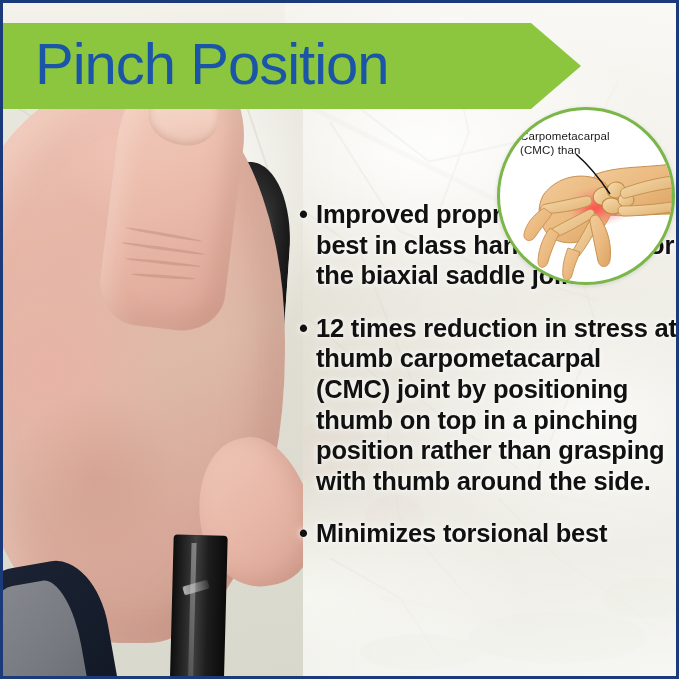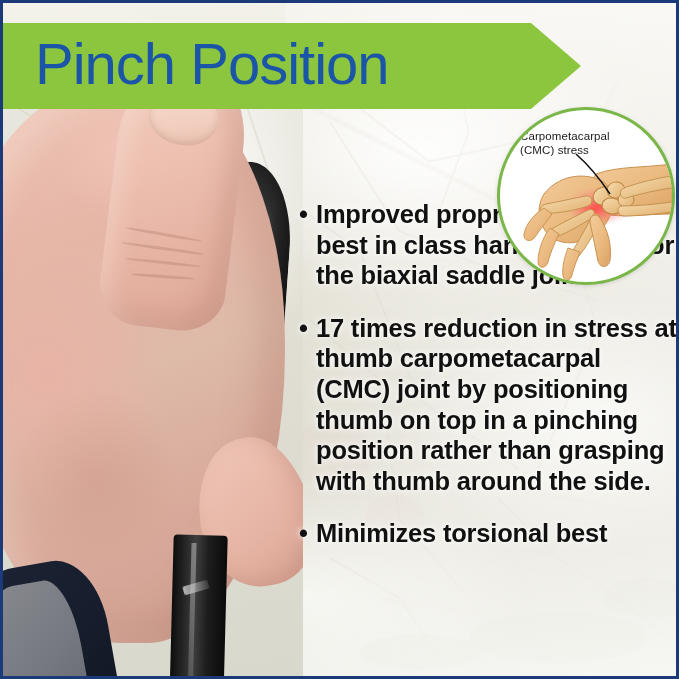--- a/index.html
+++ b/index.html
@@ -381,32 +381,32 @@
       <g fill="url(#skin)" stroke="#c9904f" stroke-width="0.9">
         <path d="M44 98 C34 104 26 114 24 124 C23 131 31 133 35 127 C41 118 48 110 52 104 Z"></path>
         <path d="M50 118 C42 128 38 142 38 152 C38 159 46 159 48 152 C51 141 56 130 59 124 Z"></path>
         <path d="M68 138 C64 148 62 158 63 166 C64 172 71 171 72 165 C74 156 78 148 80 142 Z"></path>
       </g>
 
       <path d="M76 44 C92 58 102 72 110 84" stroke="#111111" stroke-width="1.6" fill="none"></path>
     </svg>
     <div class="inset-label">
       <div>Carpometacarpal</div>
-      <div>(CMC) stress</div>
+      <div>(CMC) than</div>
     </div>
   </div>
 
   <div class="bullets">
     <div class="bullet" id="bullet-1">
       <span class="dot">•</span>
       <span class="txt">Improved proprioception, best in class hand support for the biaxial saddle joint</span>
     </div>
     <div class="bullet" id="bullet-2">
       <span class="dot">•</span>
-      <span class="txt">17 times reduction in stress at thumb carpometacarpal (CMC) joint by positioning thumb on top in a pinching position rather than grasping with thumb around the side.</span>
+      <span class="txt">12 times reduction in stress at thumb carpometacarpal (CMC) joint by positioning thumb on top in a pinching position rather than grasping with thumb around the side.</span>
     </div>
     <div class="bullet" id="bullet-3">
       <span class="dot">•</span>
       <span class="txt">Minimizes torsional best</span>
     </div>
   </div>
 
 </div>
 
 </body></html>

